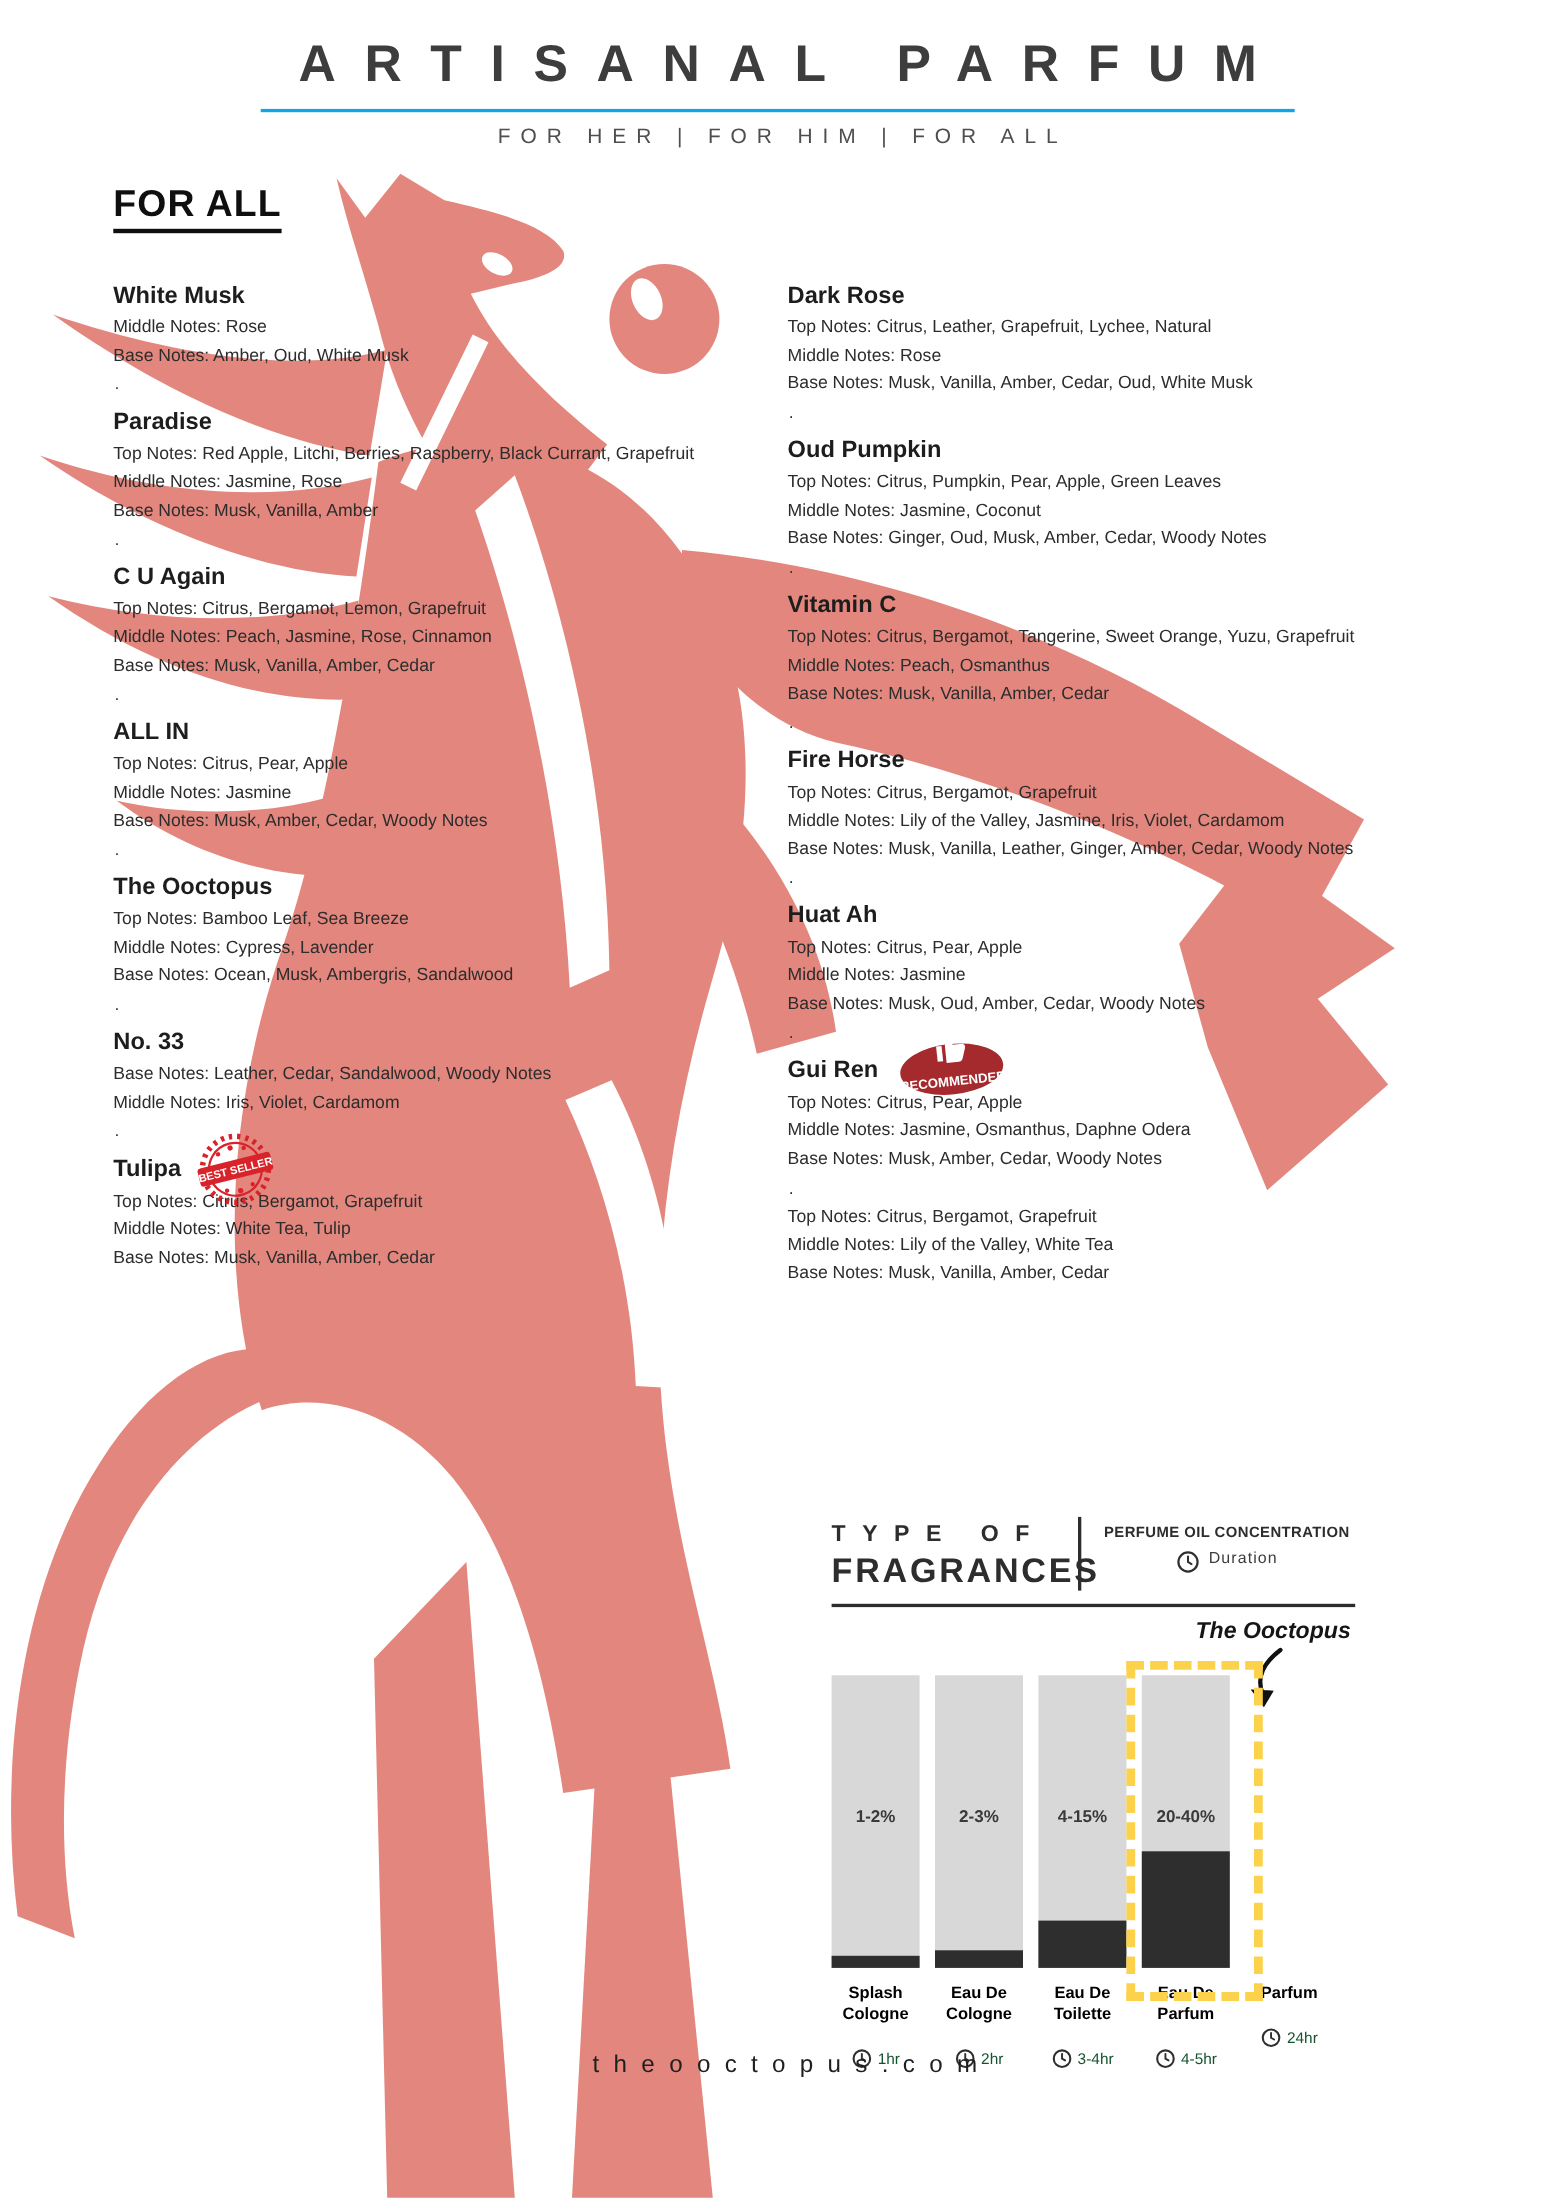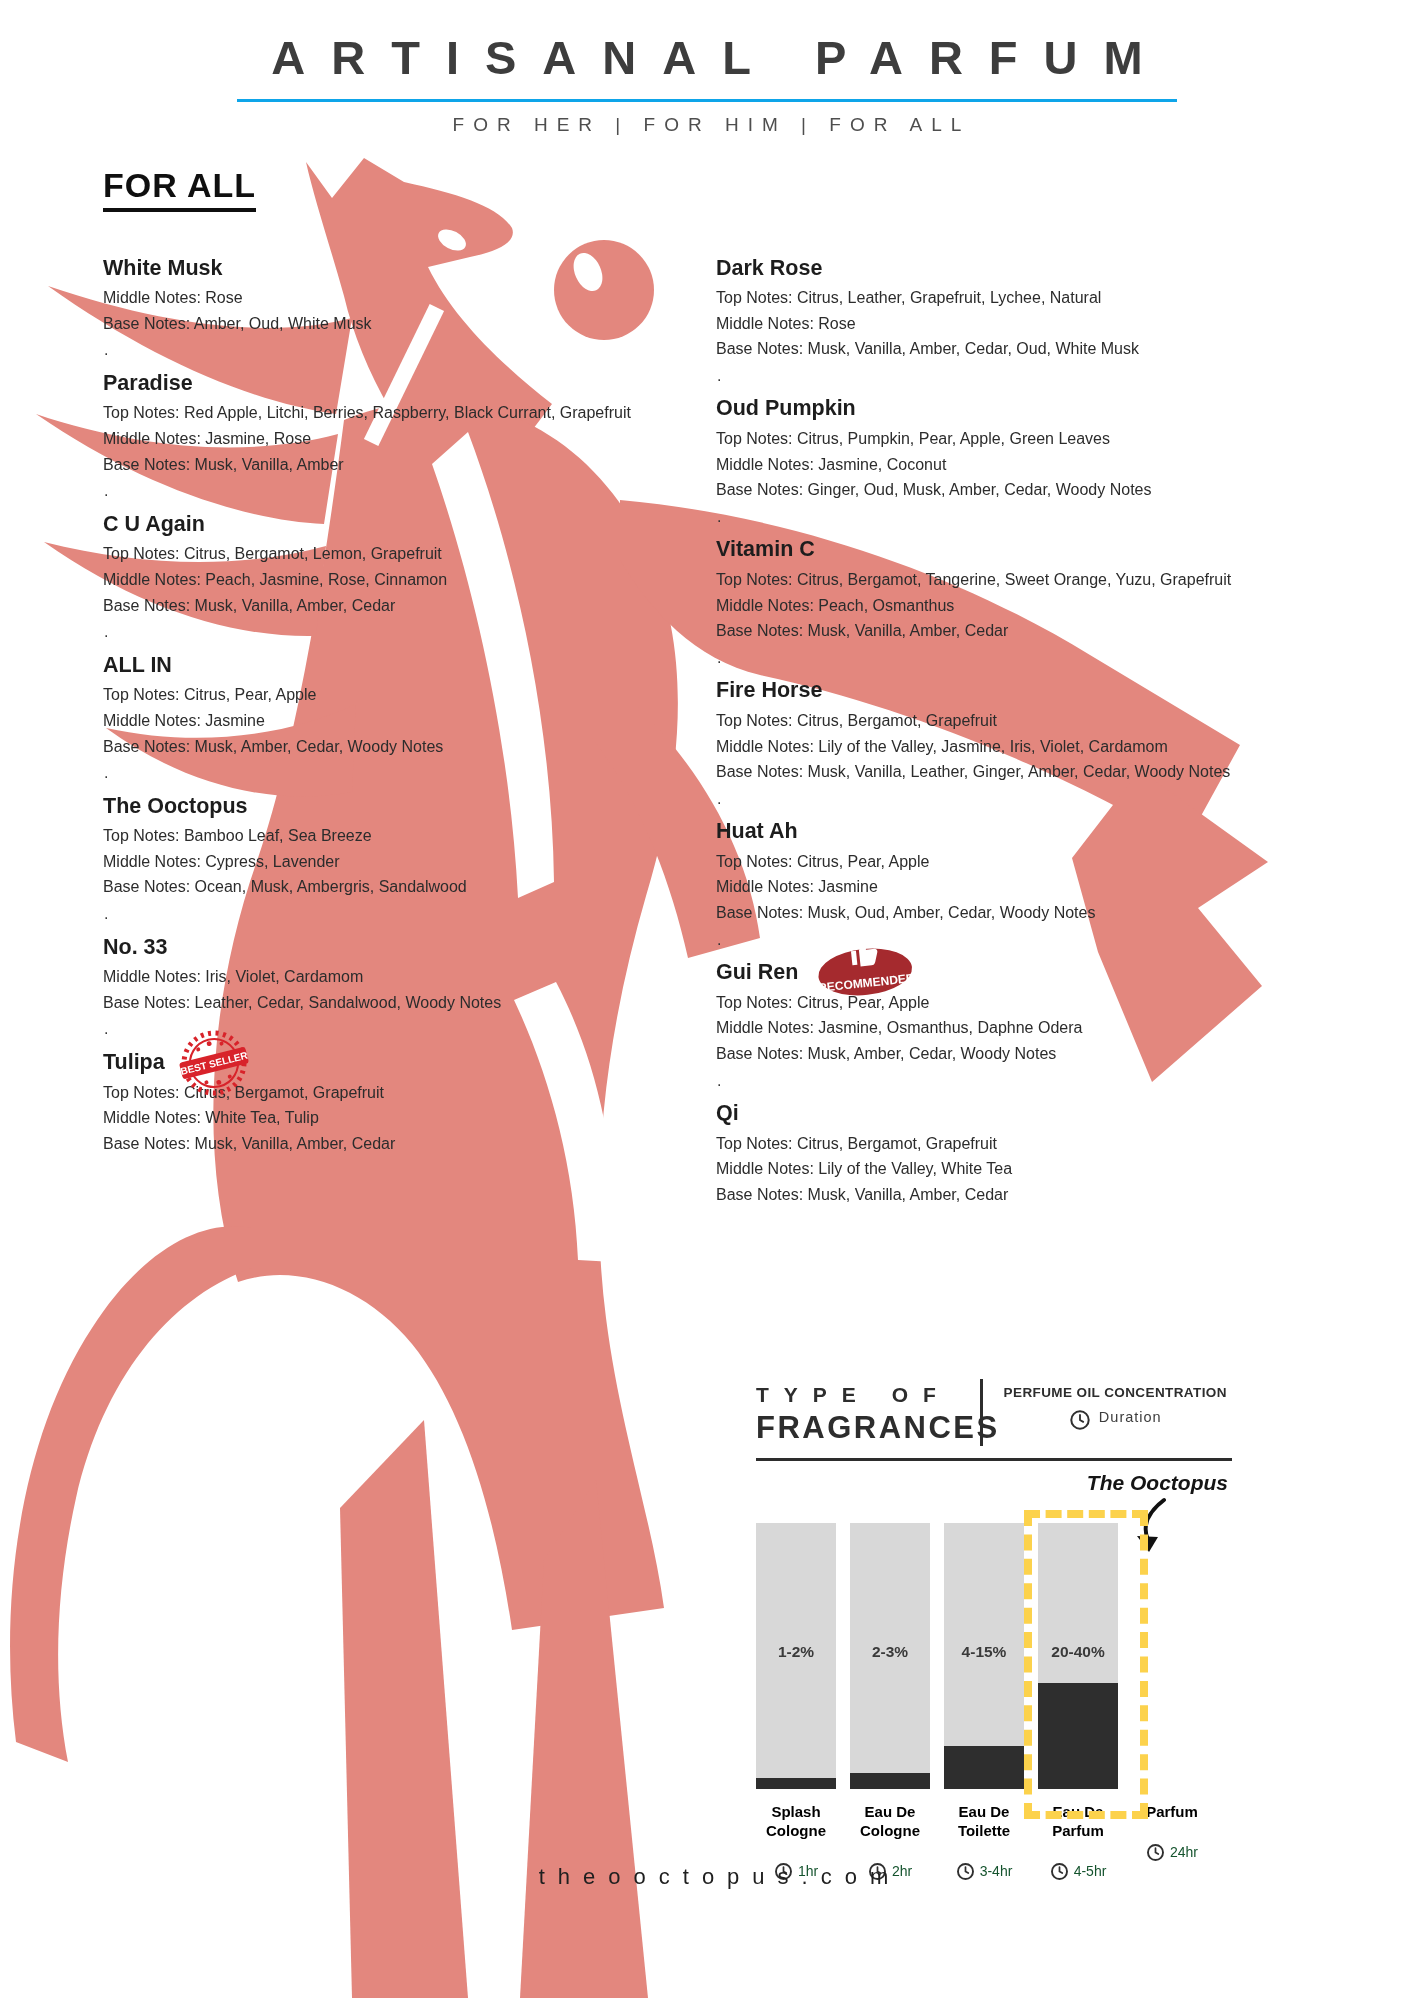--- a/index.html
+++ b/index.html
@@ -142,22 +142,22 @@
     </div>
     <div class="entry-note">Top Notes: Bamboo Leaf, Sea Breeze</div>
       <div class="entry-note">Middle Notes: Cypress, Lavender</div>
       <div class="entry-note">Base Notes: Ocean, Musk, Ambergris, Sandalwood</div>
     <div class="entry-dot">.</div>
   </div>
     <div class="entry">
     <div class="entry-name-row">
       <span class="entry-name">No. 33</span>
     </div>
-    <div class="entry-note">Middle Notes: Iris, Violet, Cardamom</div>
-      <div class="entry-note">Base Notes: Leather, Cedar, Sandalwood, Woody Notes</div>
+    <div class="entry-note">Base Notes: Leather, Cedar, Sandalwood, Woody Notes</div>
+      <div class="entry-note">Middle Notes: Iris, Violet, Cardamom</div>
     <div class="entry-dot">.</div>
   </div>
     <div class="entry">
     <div class="entry-name-row">
       <span class="entry-name">Tulipa</span>
         <span class="badge badge-bs">
 <svg width="70" height="70" viewBox="0 0 70 70">
             <g transform="rotate(-14 35 35)">
 <circle cx="35" cy="35" r="30" fill="none" stroke="#d8232a" stroke-width="5" stroke-dasharray="3 4.5"></circle>
 <circle cx="35" cy="35" r="24" fill="none" stroke="#d8232a" stroke-width="2"></circle>
@@ -238,23 +238,20 @@
 </g>
           </svg>
         </span>
     </div>
     <div class="entry-note">Top Notes: Citrus, Pear, Apple</div>
       <div class="entry-note">Middle Notes: Jasmine, Osmanthus, Daphne Odera</div>
       <div class="entry-note">Base Notes: Musk, Amber, Cedar, Woody Notes</div>
     <div class="entry-dot">.</div>
   </div>
     <div class="entry">
-    <div class="entry-name-row">
-      <span class="entry-name">Qi</span>
-    </div>
     <div class="entry-note">Top Notes: Citrus, Bergamot, Grapefruit</div>
       <div class="entry-note">Middle Notes: Lily of the Valley, White Tea</div>
       <div class="entry-note">Base Notes: Musk, Vanilla, Amber, Cedar</div>
     <div class="entry-dot">.</div>
   </div>
   </div>
 
 <div class="layer chart">
   <div class="chart-head">
     <div class="chart-head-left">

